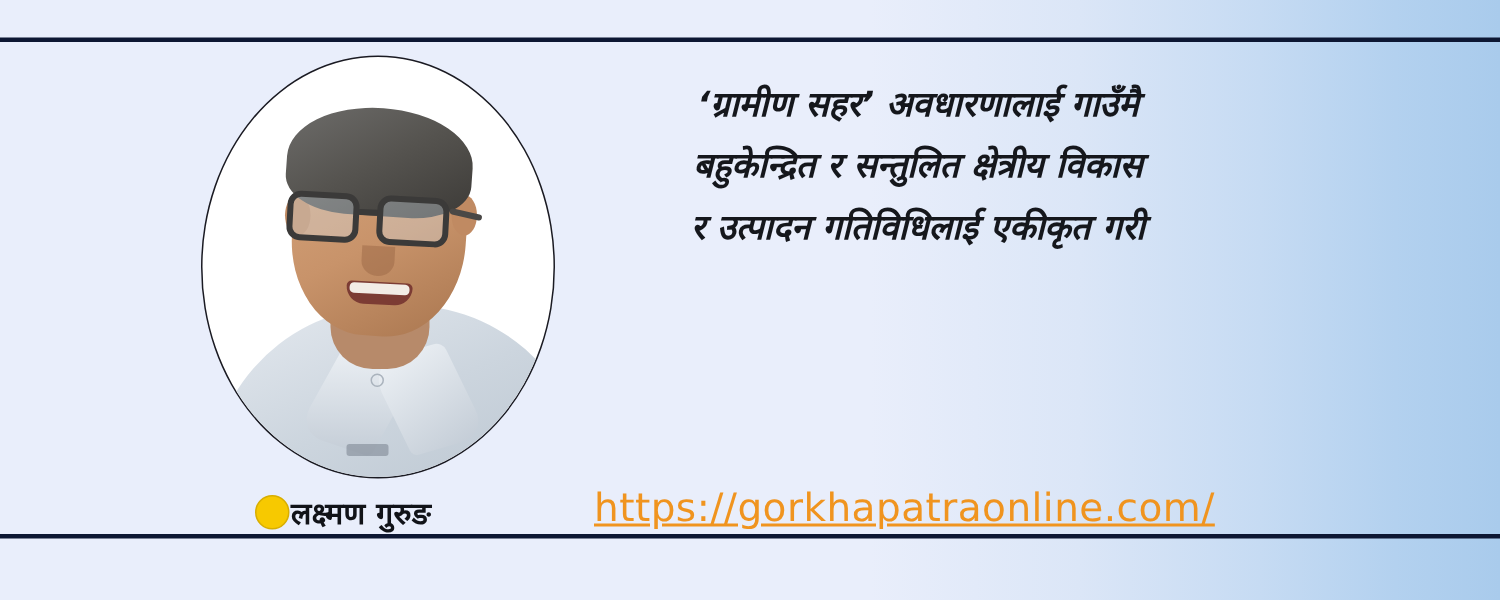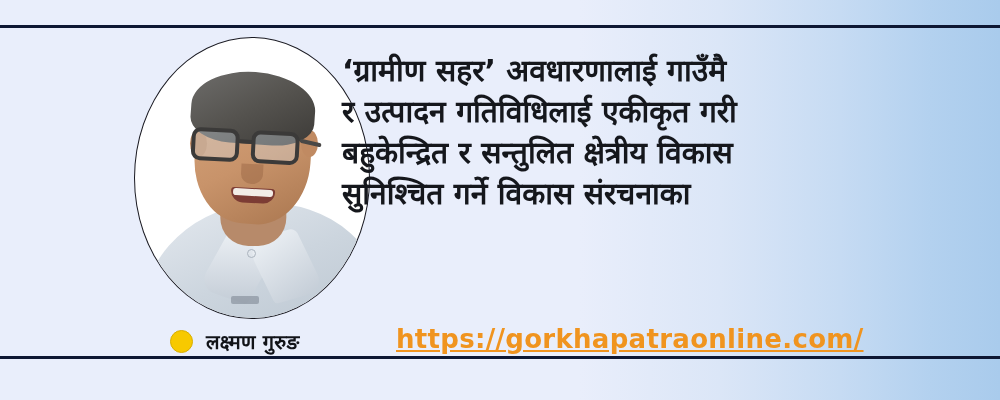--- a/index.html
+++ b/index.html
@@ -211,21 +211,21 @@
     box-sizing: border-box;
   }
 
   
   #byline {
     position: absolute;
     left: 170px;
     top: 328px;
     display: flex;
     align-items: center;
-    gap: 13px;
+    gap: 1px;
   }
   #byline-dot {
     width: 23px;
     height: 23px;
     border-radius: 50%;
     background: #f7c900;
     border: 1px solid #d8ae00;
     box-sizing: border-box;
     flex: 0 0 auto;
   }
@@ -236,38 +236,39 @@
     letter-spacing: 0.2px;
     white-space: nowrap;
   }
 
   
   #quote-text {
     position: absolute;
     right: 118px;
     top: 50px;
     width: 540px;
-    text-align: left;
-    font-size: 30px;
+    text-align: center;
+    font-size: 23px;
     line-height: 41px;
     color: #15171c;
     font-weight: 600;
+    font-style: italic;
   }
   #quote-text .qline {
     display: block;
     white-space: nowrap;
   }
 
   
   #site-url {
     position: absolute;
     left: 396px;
     top: 324px;
     font-size: 26px;
-    font-weight: 700;
+    font-weight: 400;
     color: #f0941f;
     letter-spacing: 0.3px;
     white-space: nowrap;
   }
 </style>
 </head>
 <body>
 
 <div id="quote-card">
 
@@ -298,22 +299,21 @@
     </div>
   </div>
 
   <div id="byline">
     <span id="byline-dot"></span>
     <span id="byline-name">लक्ष्मण गुरुङ</span>
   </div>
 
   <div id="quote-text">
     <span class="qline">‘ग्रामीण सहर’ अवधारणालाई गाउँमै</span>
+    <span class="qline">बहुकेन्द्रित र सन्तुलित क्षेत्रीय विकास</span>
     <span class="qline">र उत्पादन गतिविधिलाई एकीकृत गरी</span>
-    <span class="qline">बहुकेन्द्रित र सन्तुलित क्षेत्रीय विकास</span>
-    <span class="qline">सुनिश्चित गर्ने विकास संरचनाका</span>
   </div>
 
   <a id="site-url" href="#">https://gorkhapatraonline.com/</a>
 
   <div class="rule" id="rule-bottom"></div>
 
 </div>
 
 </body></html>

